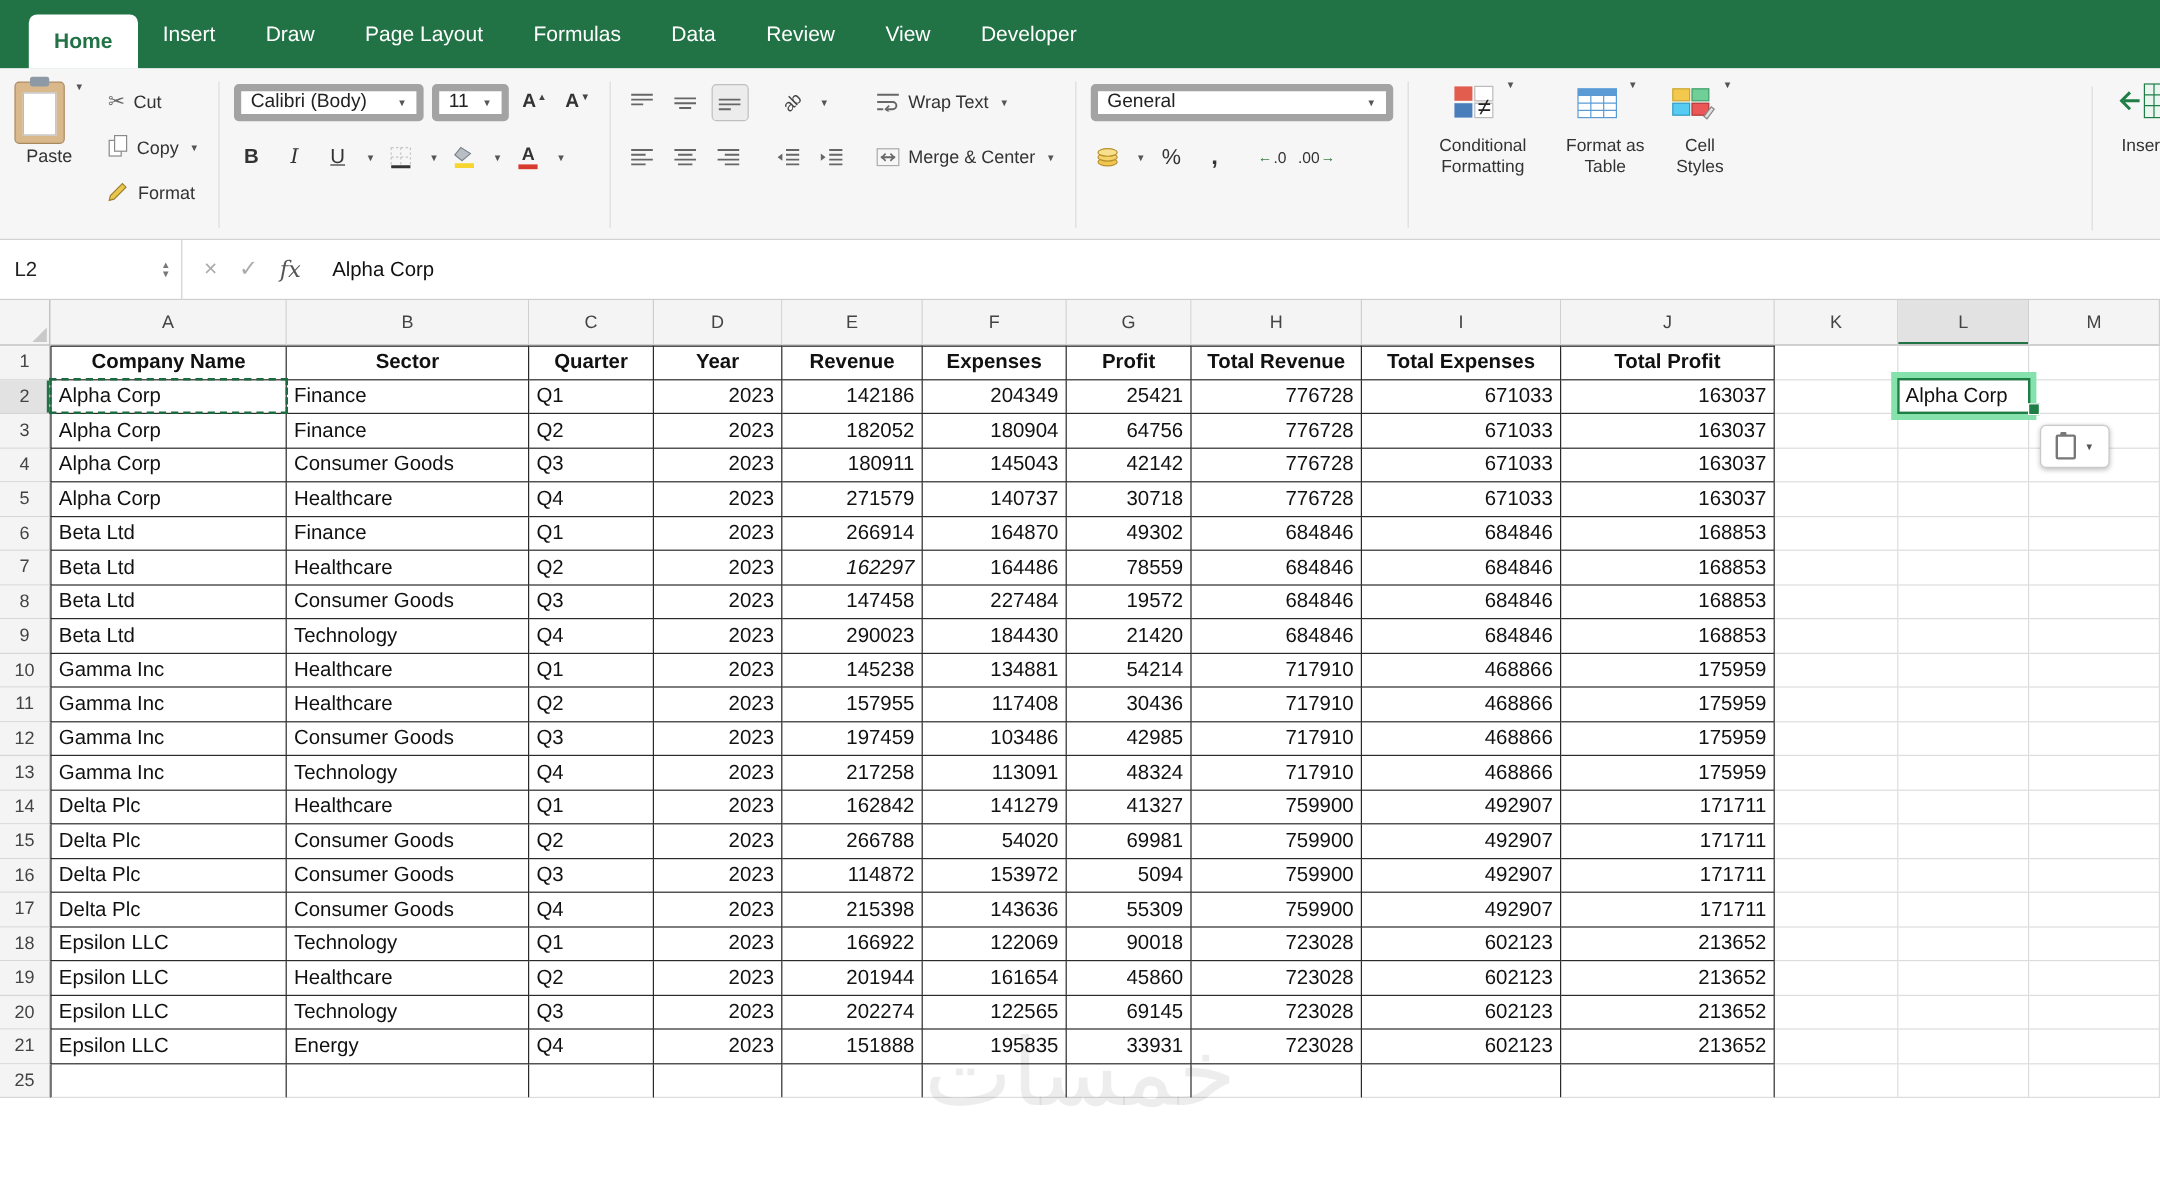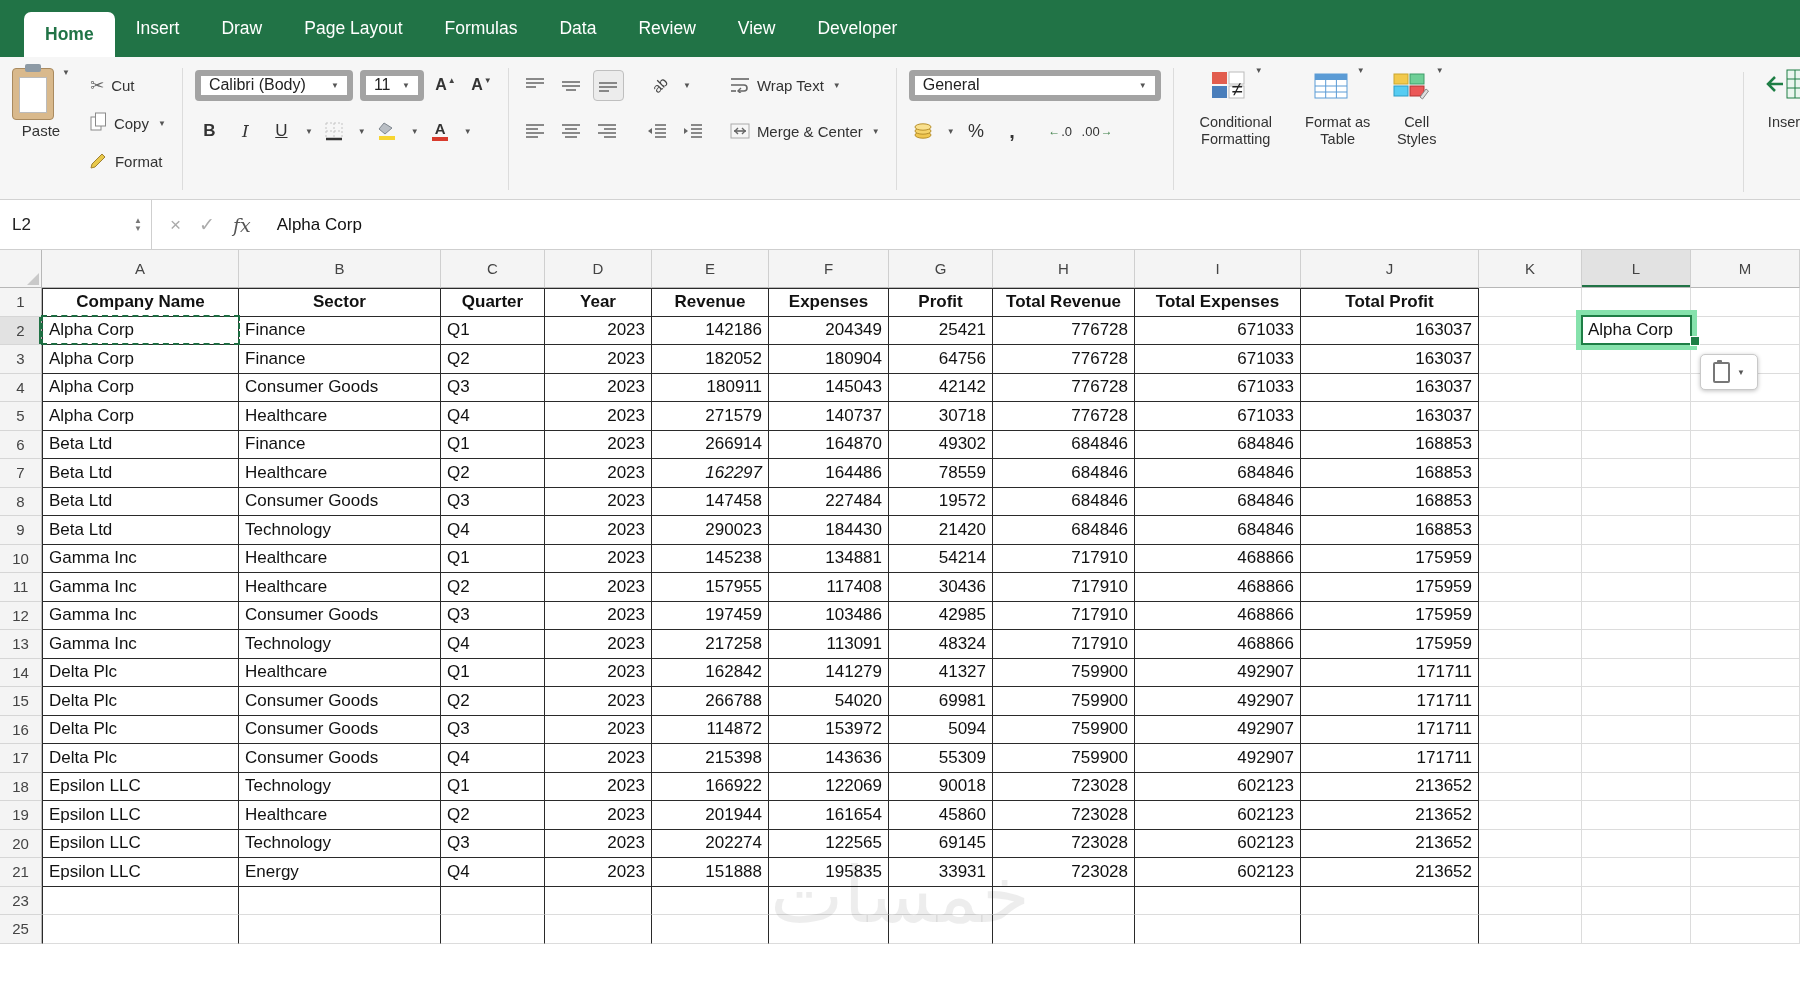--- a/index.html
+++ b/index.html
@@ -742,36 +742,20 @@
         <div class="g-cell tb-v tb-h num" style="width: 120px;">195835</div>
         <div class="g-cell tb-v tb-h num" style="width: 104px;">33931</div>
         <div class="g-cell tb-v tb-h num" style="width: 142px;">723028</div>
         <div class="g-cell tb-v tb-h num" style="width: 166px;">602123</div>
         <div class="g-cell tb-v tb-h num" style="width: 178px;">213652</div>
         <div class="g-cell" style="width: 103px;"></div>
         <div class="g-cell" style="width: 109px;"></div>
         <div class="g-cell" style="width: 109px;"></div>
       </div>
       <div class="g-row">
-        <div class="g-rh" style="width: 42px;">23</div>
-        <div class="g-cell tb-v tb-l" style="width: 197px;"></div>
-        <div class="g-cell tb-v" style="width: 202px;"></div>
-        <div class="g-cell tb-v" style="width: 104px;"></div>
-        <div class="g-cell tb-v" style="width: 107px;"></div>
-        <div class="g-cell tb-v" style="width: 117px;"></div>
-        <div class="g-cell tb-v" style="width: 120px;"></div>
-        <div class="g-cell tb-v" style="width: 104px;"></div>
-        <div class="g-cell tb-v" style="width: 142px;"></div>
-        <div class="g-cell tb-v" style="width: 166px;"></div>
-        <div class="g-cell tb-v" style="width: 178px;"></div>
-        <div class="g-cell" style="width: 103px;"></div>
-        <div class="g-cell" style="width: 109px;"></div>
-        <div class="g-cell" style="width: 109px;"></div>
-      </div>
-      <div class="g-row">
         <div class="g-rh" style="width: 42px;">25</div>
         <div class="g-cell tb-v tb-l" style="width: 197px;"></div>
         <div class="g-cell tb-v" style="width: 202px;"></div>
         <div class="g-cell tb-v" style="width: 104px;"></div>
         <div class="g-cell tb-v" style="width: 107px;"></div>
         <div class="g-cell tb-v" style="width: 117px;"></div>
         <div class="g-cell tb-v" style="width: 120px;"></div>
         <div class="g-cell tb-v" style="width: 104px;"></div>
         <div class="g-cell tb-v" style="width: 142px;"></div>
         <div class="g-cell tb-v" style="width: 166px;"></div>

